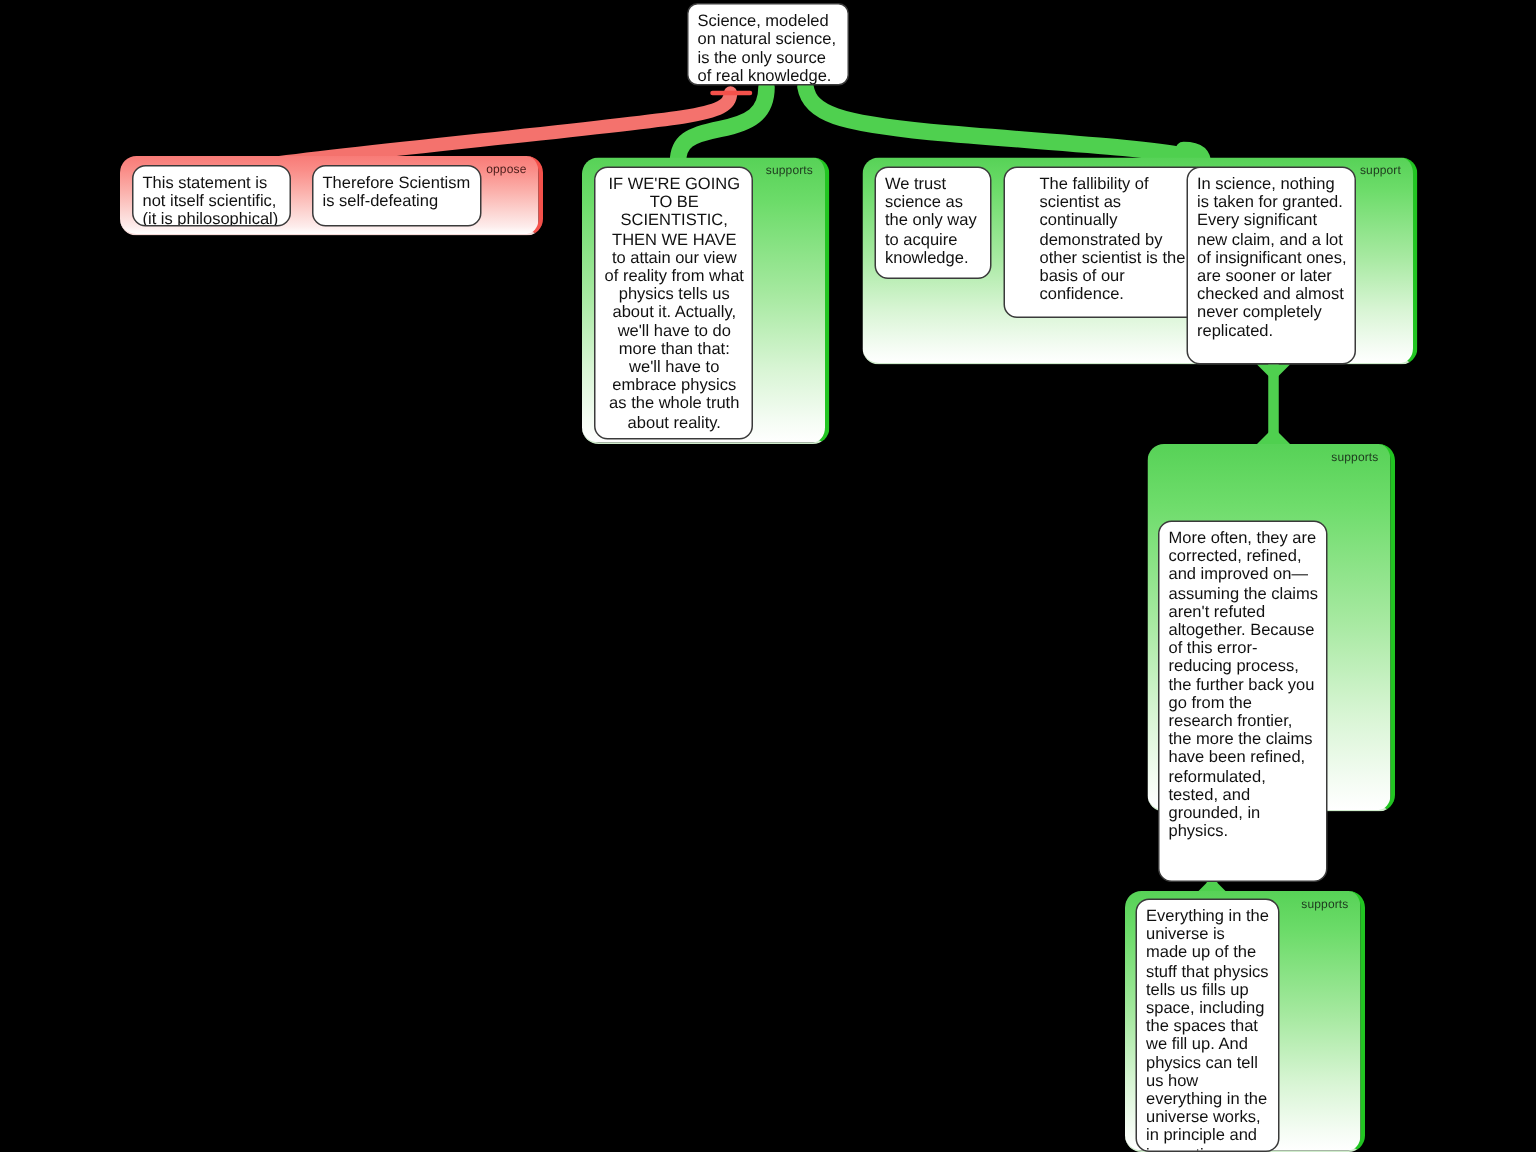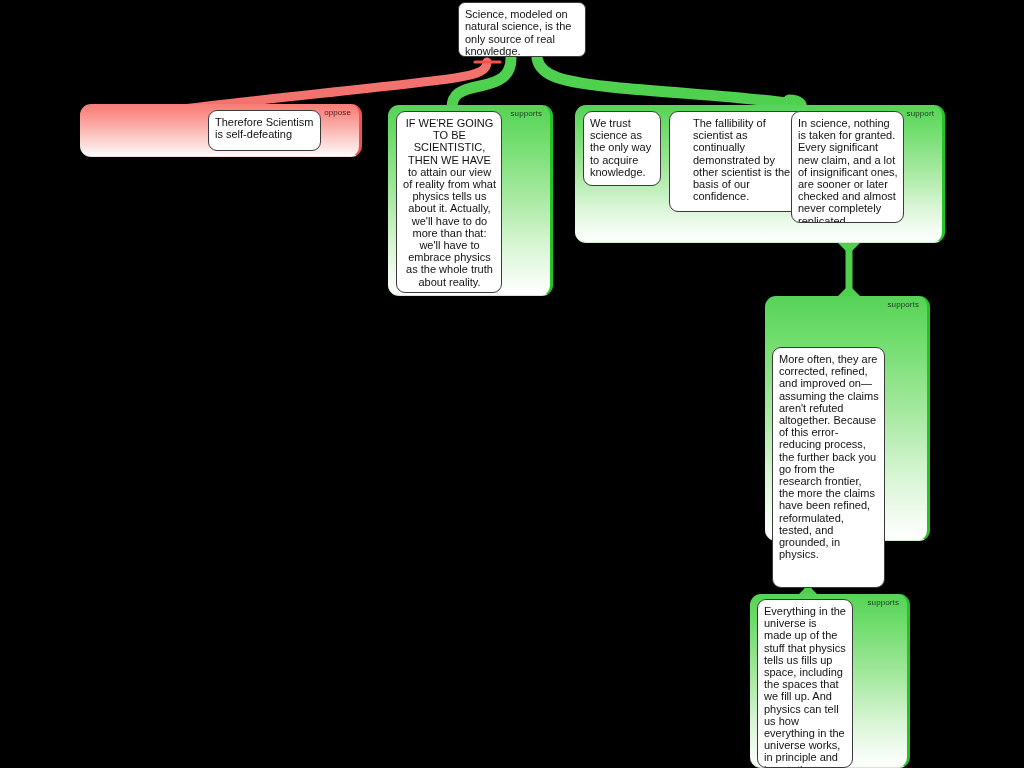--- a/index.html
+++ b/index.html
@@ -59,40 +59,41 @@
 
     <path d="M849,240 L849,296" fill="none" stroke="#4fd04f" stroke-width="7"></path>
     <polygon points="838,243 860,243 851,252 847,252" fill="#4fd04f"></polygon>
     <polygon points="836,298 862,298 852,288 846,288" fill="#4fd04f"></polygon>
 
     <path d="M808,538 L808,596" fill="none" stroke="#4fd04f" stroke-width="7"></path>
     <polygon points="797,541 819,541 810,550 806,550" fill="#4fd04f"></polygon>
     <polygon points="795,598 821,598 811,588 805,588" fill="#4fd04f"></polygon>
   </svg>
 
-  <div class="box root" style="left:458px;top:2px;width:128px;height:55px;">Science, modeled on natural science, is the only source of real knowledge.</div>
+  <div class="box root" style="left:458px;top:2px;width:108px;height:55px;">Science, modeled on natural science, is the only source of real knowledge.</div>
 
   <div class="panel oppose" style="left:80px;top:104px;width:282px;height:53px;">
     <span class="panel-label oppose-lbl" style="right:8px;">oppose</span>
   </div>
+  <div class="box" style="left:88px;top:110px;width:106px;height:41px;">This statement is not itself scientific, (it is philosophical)</div>
   <div class="box" style="left:208px;top:110px;width:113px;height:41px;">Therefore Scientism is self-defeating</div>
 
   <div class="panel support" style="left:388px;top:105px;width:165px;height:191px;">
     <span class="panel-label support-lbl" style="right:8px;">supports</span>
   </div>
   <div class="box" style="left:396px;top:111px;width:106px;height:182px;text-align:center;">
     <span>IF WE'RE GOING TO BE SCIENTISTIC, THEN WE HAVE</span><span> to attain our view of reality from what physics tells us about it. Actually, we'll have to do more than that: we'll have to embrace physics as the whole truth about reality.</span>
   </div>
 
   <div class="panel support" style="left:575px;top:105px;width:370px;height:138px;">
     <span class="panel-label support-lbl" style="right:8px;">support</span>
   </div>
   <div class="box" style="left:583px;top:111px;width:78px;height:75px;">We trust science as the only way to acquire knowledge.</div>
   <div class="box" style="left:669px;top:111px;width:137px;height:101px;padding-left:23px;">The fallibility of scientist as continually demonstrated by other scientist is the basis of our confidence.</div>
-  <div class="box" style="left:791px;top:111px;width:113px;height:112px;">In science, nothing is taken for granted. Every significant new claim, and a lot of insignificant ones, are sooner or later checked and almost never completely replicated.</div>
+  <div class="box" style="left:791px;top:111px;width:113px;height:132px;">In science, nothing is taken for granted. Every significant new claim, and a lot of insignificant ones, are sooner or later checked and almost never completely replicated.</div>
 
   <div class="panel support" style="left:765px;top:296px;width:165px;height:245px;">
     <span class="panel-label support-lbl" style="right:8px;">supports</span>
   </div>
   <div class="box" style="left:772px;top:301px;width:113px;height:241px;margin-top:46px;">More often, they are corrected, refined, and improved on—assuming the claims aren't refuted altogether. Because of this error-reducing process, the further back you go from the research frontier, the more the claims have been refined, reformulated, tested, and grounded, in physics.</div>
 
   <div class="panel support" style="left:750px;top:594px;width:160px;height:174px;">
     <span class="panel-label support-lbl" style="right:8px;">supports</span>
   </div>
   <div class="box" style="left:757px;top:599px;width:96px;height:169px;">Everything in the universe is made up of the stuff that physics tells us fills up space, including the spaces that we fill up. And physics can tell us how everything in the universe works, in principle and in practice, better than anything else.</div>

